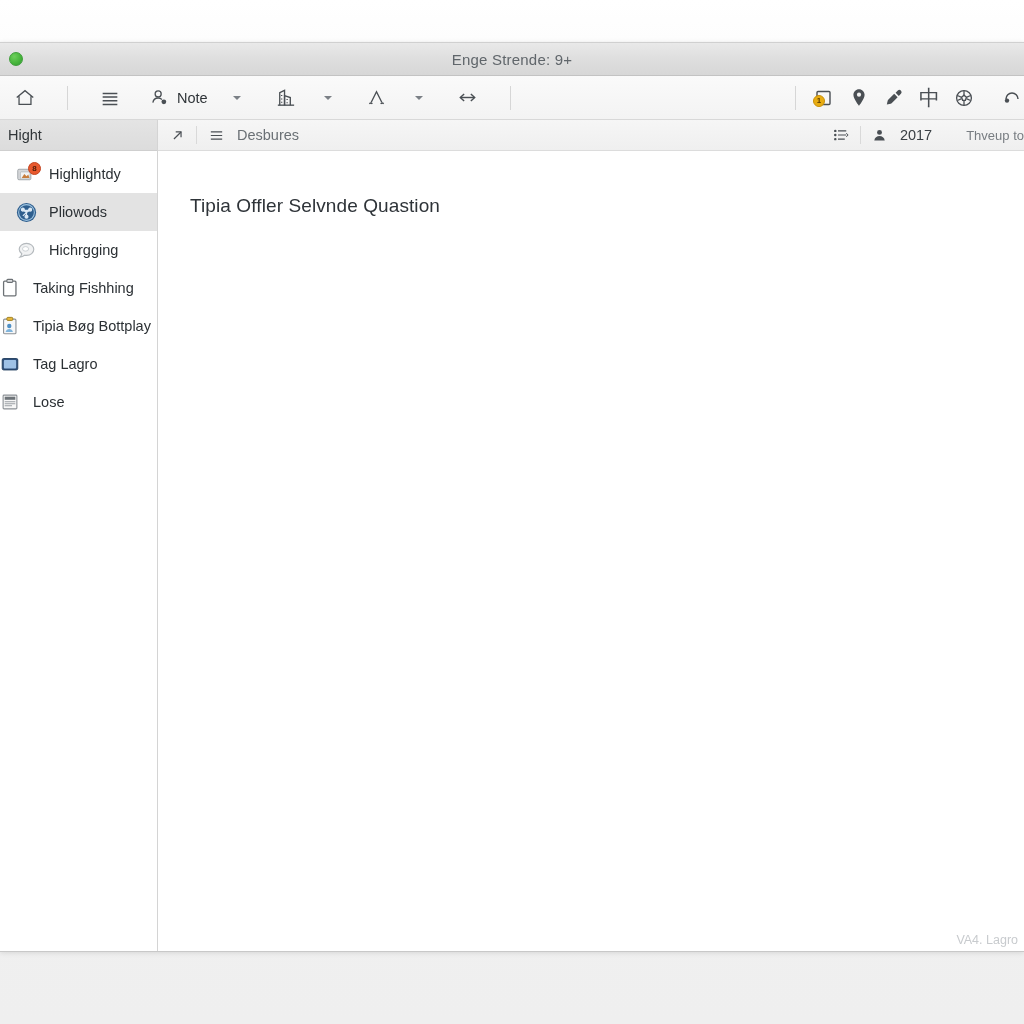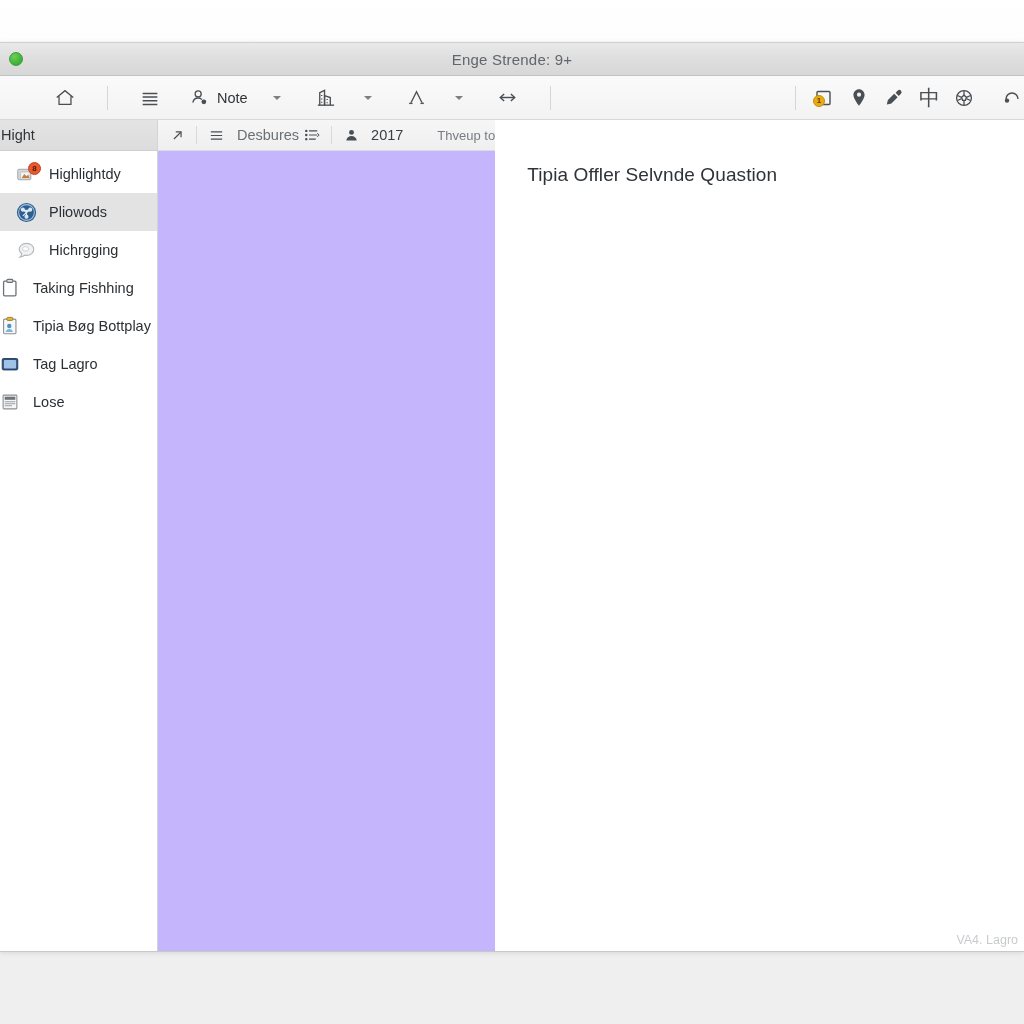--- a/index.html
+++ b/index.html
@@ -44,21 +44,21 @@
   }
   
   #toolbar {
     height: 44px;
     background: linear-gradient(180deg,#fafafa 0%,#f3f3f3 100%);
     border-bottom: 1px solid #d8d8d8;
     display: flex; align-items: center;
     position: relative;
   }
   .tb-group { display: flex; align-items: center; }
-  .tb-left { padding-left: 8px; gap: 16px; margin-left: 40px; }
+  .tb-left { padding-left: 8px; gap: 16px; }
   .tb-right { position: absolute; right: 0; top: 0; height: 100%; align-items: center; padding-right: 0px; }
   .tb-btn {
     display: flex; align-items: center; justify-content: center;
     height: 32px; min-width: 30px; padding: 0 6px;
     color: #4a4f54;
   }
   .tb-btn.lbl { padding: 0 4px 0 6px; gap: 6px; }
   .tb-label { font-size: 14.5px; color: #2f3438; }
   .tb-sep {
     width: 1px; height: 24px; background: #d6d6d6; margin: 0 9px;
@@ -88,21 +88,21 @@
     background: #ffffff;
     border-right: 1px solid #d4d4d4;
     display: flex; flex-direction: column;
     position: relative;
   }
   #sidebar-header {
     height: 31px;
     background: linear-gradient(180deg,#e4e4e4 0%,#dcdcdc 100%);
     border-bottom: 1px solid #cfcfcf;
     display: flex; align-items: center;
-    padding-left: 1px;
+    padding-left: 8px;
     font-size: 14.5px; color: #303538;
   }
   #sidebar-list { flex: 1 1 auto; padding-top: 4px; }
   .side-item {
     display: flex; align-items: center;
     height: 38px;
     padding-left: 0px;
     gap: 9px;
     font-size: 14.5px;
     color: #2b3034;
@@ -135,21 +135,21 @@
   #sidebar-footer .s-icon { width: 28px; flex: 0 0 28px; display:flex; align-items:center; justify-content:center; margin-left: -6px;}
   .footer-badge {
     margin-left: auto;
     width: 14px; height: 14px; border-radius: 50%;
     background: radial-gradient(circle at 35% 30%,#f5cf5c 0%,#e8ac12 60%,#cf9606 100%);
     border: 1px solid #c08f10;
     color: #614000; font-size: 9px; font-weight: bold;
     line-height: 12px; text-align: center;
   }
   
-  #content { flex: 1 1 auto; display: flex; background: #c4b5fd; position: relative; justify-content: flex-end; }
+  #content { flex: 1 1 auto; display: flex; flex-direction: column; background: #b91c1c; position: relative; justify-content: flex-end; }
   #content-header {
     height: 31px;
     background: linear-gradient(180deg,#f6f6f6 0%,#efefef 100%);
     border-bottom: 1px solid #dcdcdc;
     display: flex; align-items: center;
     padding: 0 0 0 6px;
     gap: 0px;
   }
   .ch-btn { display: flex; align-items: center; justify-content: center; width: 26px; height: 26px; color: #55595e; }
   .ch-sep { width: 1px; height: 18px; background: #d9d9d9; margin: 0 6px; }

